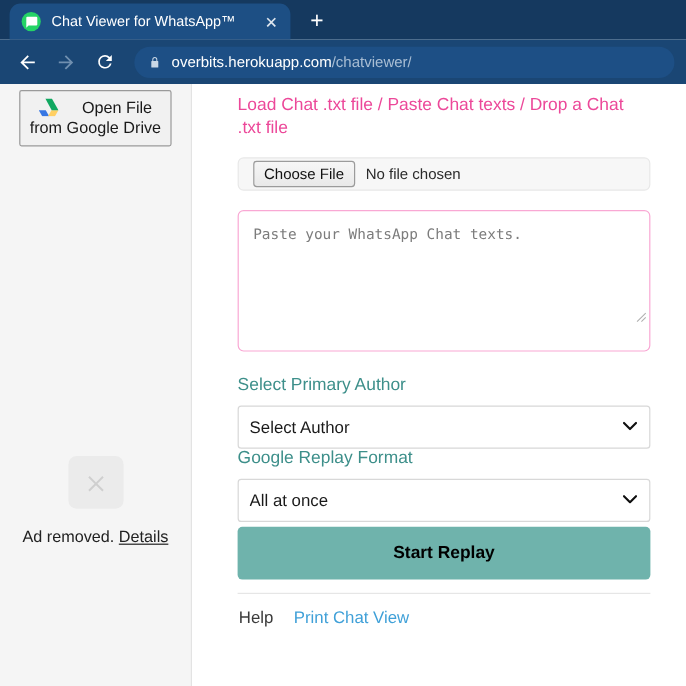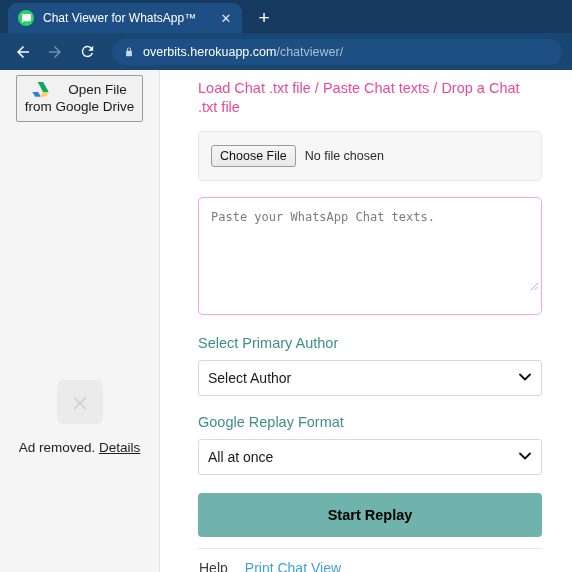--- a/index.html
+++ b/index.html
@@ -167,21 +167,21 @@
     font-size: 14.5px;
     line-height: 19px;
     margin: 0 0 14px 0;
     font-weight: 400;
   }
 
   .filepanel {
     background: #f7f7f7;
     border: 1px solid #e8e8e8;
     border-radius: 5px;
-    padding: 13px 12px;
+    padding: 2px 12px;
     margin-bottom: 16px;
   }
   .file-row { display: flex; align-items: center; }
   .choose-file {
     background: linear-gradient(#f6f6f6, #e9e9e9);
     border: 1px solid #9b9b9b;
     border-radius: 3px;
     font-size: 12.5px;
     color: #111;
     padding: 3px 8px;
@@ -217,21 +217,21 @@
     width: 9px; height: 9px;
     pointer-events: none;
   }
 
   .field-label {
     color: #3d8f8a;
     font-size: 14.5px;
     margin: 0 0 9px 0;
     font-weight: 400;
   }
-  .select-wrap { position: relative; margin-bottom: 18px; }
+  .select-wrap { position: relative; }
   .sel {
     width: 100%;
     height: 36px;
     border: 1px solid #d8d8d8;
     border-radius: 3px;
     background: #ffffff;
     font-size: 14px;
     color: #1a1a1a;
     padding: 0 30px 0 9px;
     font-family: "Liberation Sans", sans-serif;

